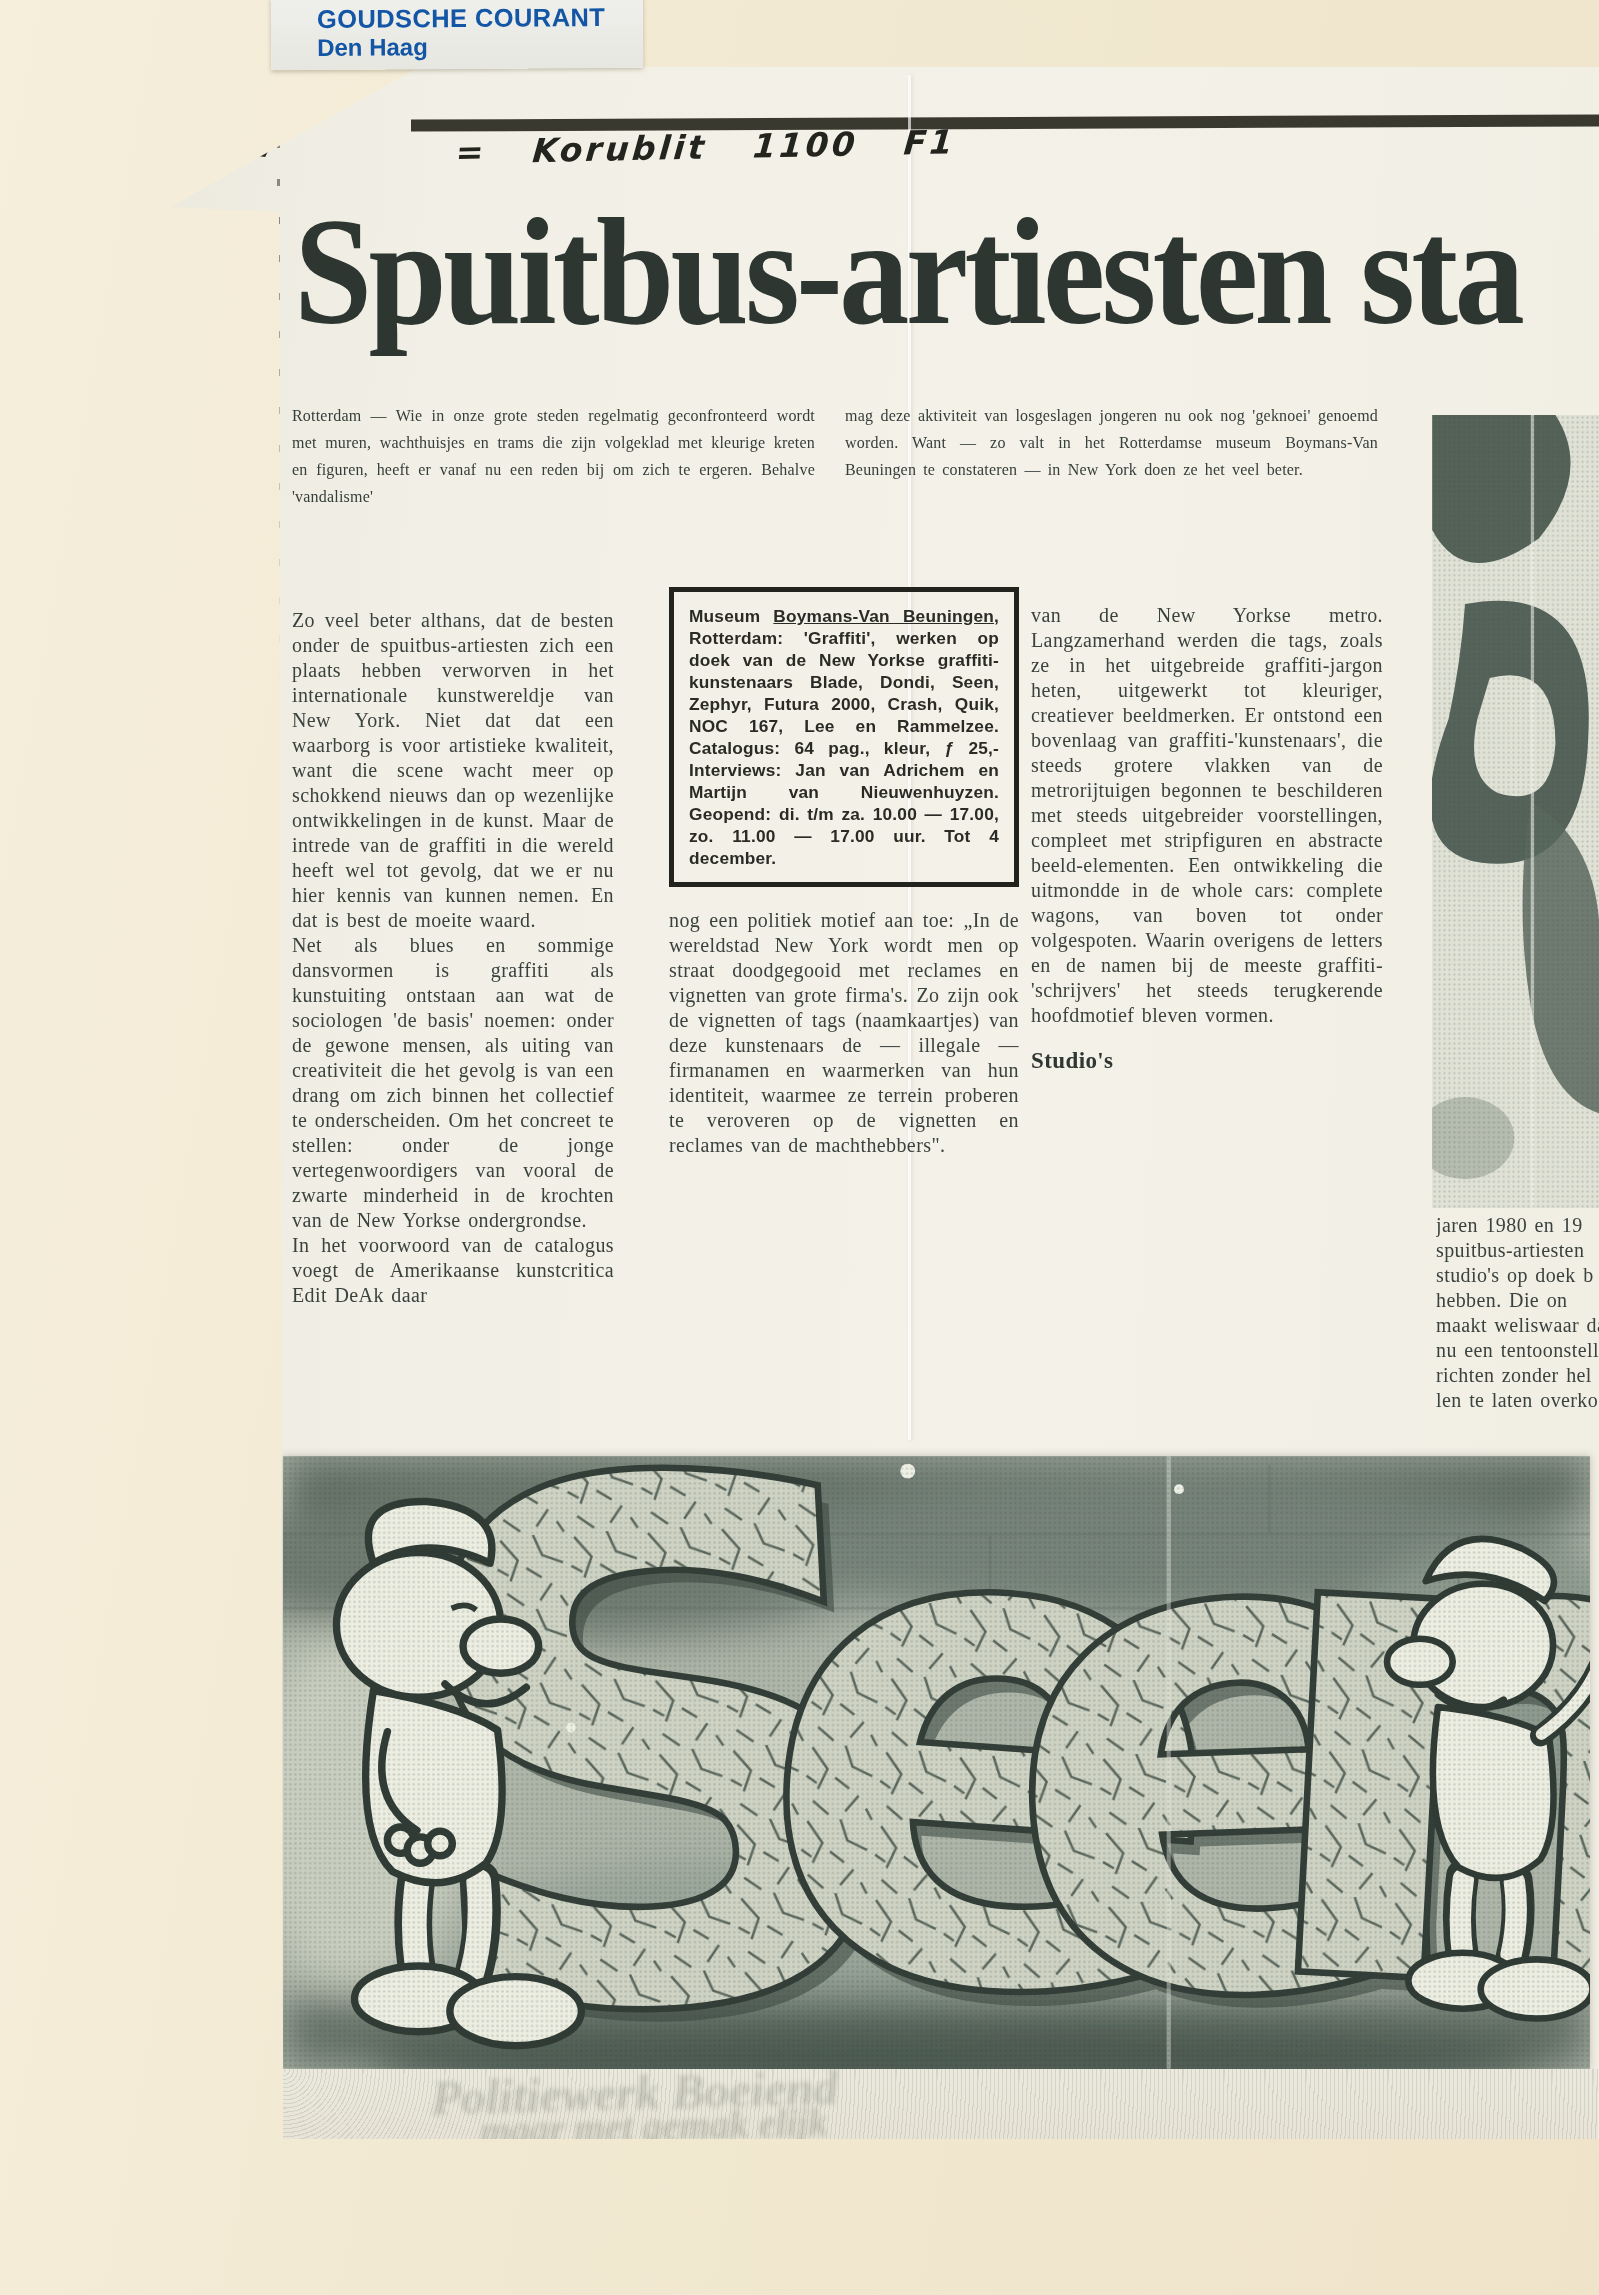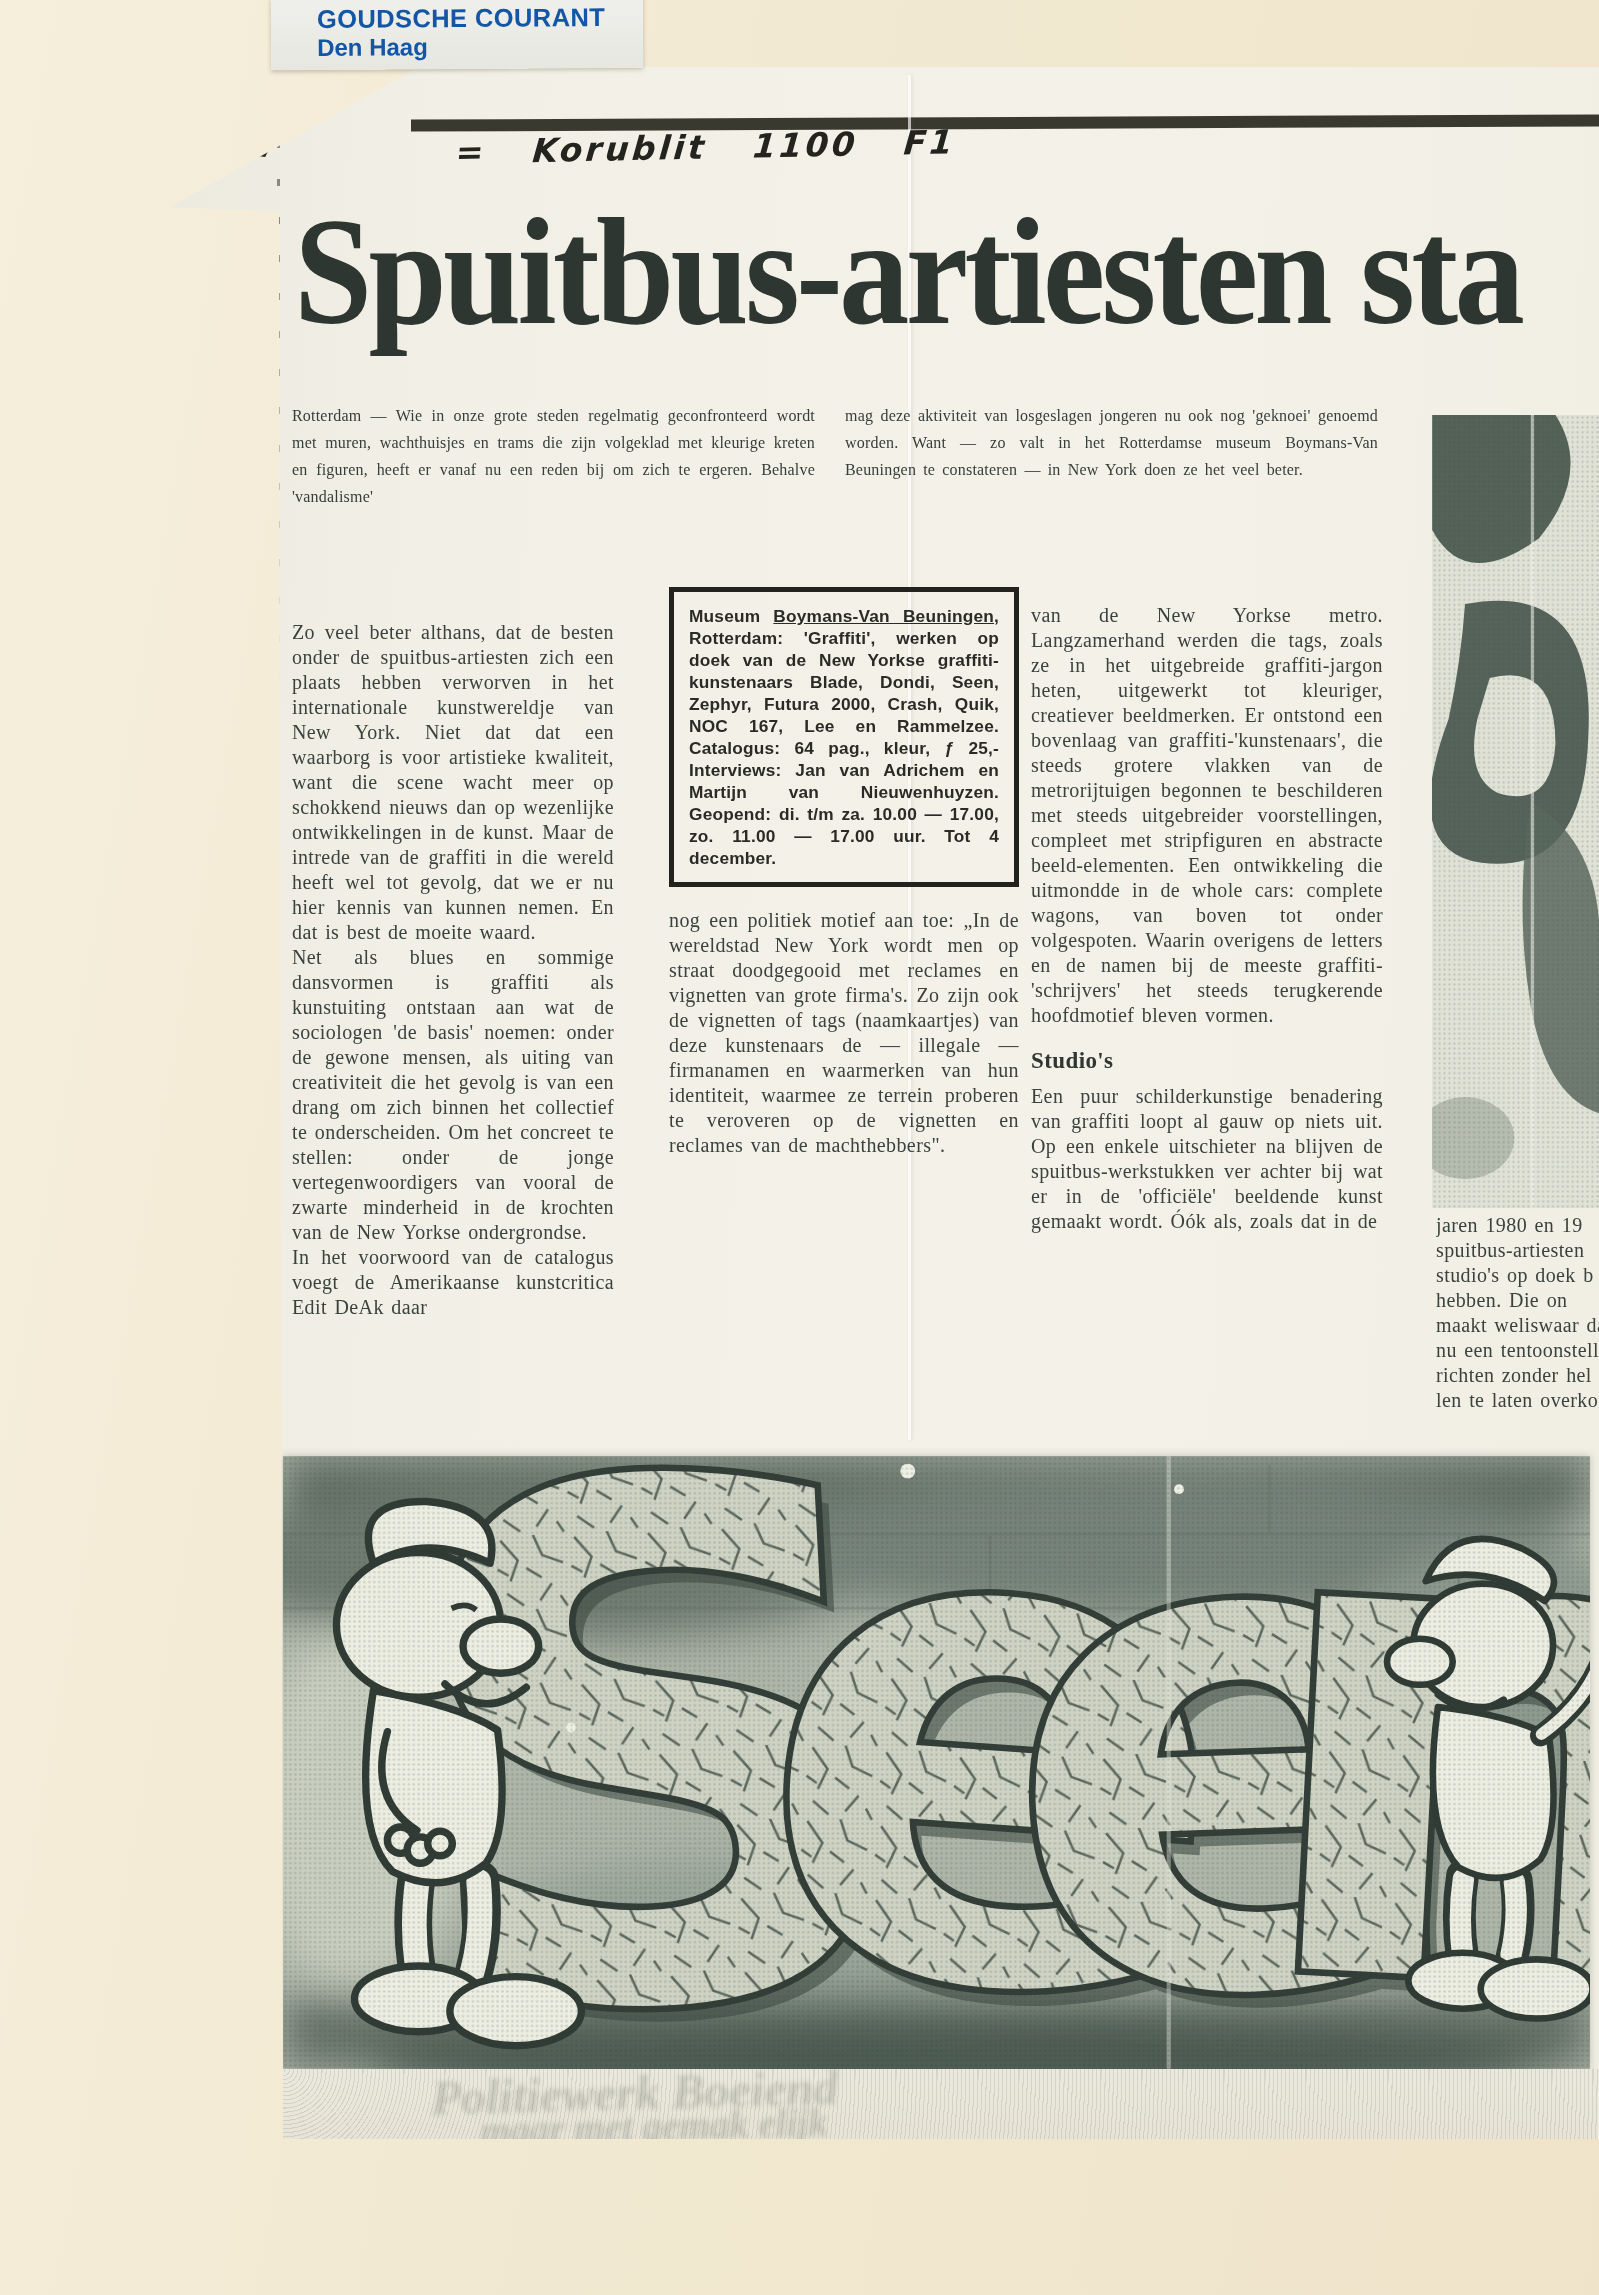--- a/index.html
+++ b/index.html
@@ -35,21 +35,21 @@
     color:#2d3631; transform:scaleX(.92); transform-origin:left top; white-space:nowrap;}
   
   .intro{position:absolute; top:335px; font-size:16px; line-height:27px;
     text-align:justify; letter-spacing:0.2px; word-spacing:2.9px; color:#353e39;}
   .intro.left{left:128px; width:523px;}
   .intro.right{left:681px; width:533px;}
   
   .bodycol{position:absolute; font-size:20px; line-height:25px; text-align:justify;
     letter-spacing:0.4px; word-spacing:2.1px; color:#3a423d;}
   .bodycol p{margin:0;}
-  .col1{left:128px; top:553px; width:322px;font-family:Liberation Serif, serif;}
+  .col1{left:128px; top:541px; width:322px;font-family:Liberation Serif, serif;}
   .col2{left:505px; top:520px; width:350px;}
   .col3{left:867px; top:536px; width:352px;}
   .col4{left:1272px; top:1146px; width:204px; overflow:hidden;}
   .col4 div{white-space:nowrap; line-height:25px;}
   .subhead{margin:21.4px 0 11.5px 0 !important; font-size:23px; font-weight:bold;
     color:#2e3732; letter-spacing:0.4px; line-height:1;}
   
   .infobox{border:5px solid #23231d; padding:13px 15px; margin-bottom:21.4px;
     font-family:"Liberation Sans", sans-serif; font-weight:bold;
     font-size:17.3px; line-height:22px; color:#2b2b26; text-align:justify;
@@ -106,21 +106,20 @@
     <div class="bodycol col2">
       <div class="infobox">
         <span>Museum </span><span class="u">Boymans-Van Beuningen,</span><span> Rotterdam: 'Graffiti', werken op doek van de New Yorkse graffiti-kunstenaars Blade, Dondi, Seen, Zephyr, Futura 2000, Crash, Quik, NOC 167, Lee en Rammelzee. Catalogus: 64 pag., kleur, ƒ 25,- Interviews: Jan van Adrichem en Martijn van Nieuwenhuyzen. Geopend: di. t/m za. 10.00 — 17.00, zo. 11.00 — 17.00 uur. Tot 4 december.</span>
       </div>
       <p>nog een politiek motief aan toe: „In de wereldstad New York wordt men op straat doodgegooid met reclames en vignetten van grote firma's. Zo zijn ook de vignetten of tags (naamkaartjes) van deze kunstenaars de — illegale — firmanamen en waarmerken van hun identiteit, waarmee ze terrein proberen te veroveren op de vignetten en reclames van de machthebbers".</p>
     </div>
 
     <div class="bodycol col3">
       <p>van de New Yorkse metro. Langzamerhand werden die tags, zoals ze in het uitgebreide graffiti-jargon heten, uitgewerkt tot kleuriger, creatiever beeldmerken. Er ontstond een bovenlaag van graffiti-'kunstenaars', die steeds grotere vlakken van de metrorijtuigen begonnen te beschilderen met steeds uitgebreider voorstellingen, compleet met stripfiguren en abstracte beeld-elementen. Een ontwikkeling die uitmondde in de whole cars: complete wagons, van boven tot onder volgespoten. Waarin overigens de letters en de namen bij de meeste graffiti-'schrijvers' het steeds terugkerende hoofdmotief bleven vormen.</p>
       <p class="subhead">Studio's</p>
-      <p>Een puur schilderkunstige benadering van graffiti loopt al gauw op niets uit. Op een enkele uitschieter na blijven de spuitbus-werkstukken ver achter bij wat er in de 'officiële' beeldende kunst gemaakt wordt. Óók als, zoals dat in de</p>
     </div>
 
     <div class="bodycol col4">
       <div>jaren 1980 en 19</div>
       <div>spuitbus-artiesten</div>
       <div>studio's op doek b</div>
       <div>hebben. Die on</div>
       <div>maakt weliswaar da</div>
       <div>nu een tentoonstelli</div>
       <div>richten zonder hel</div>

